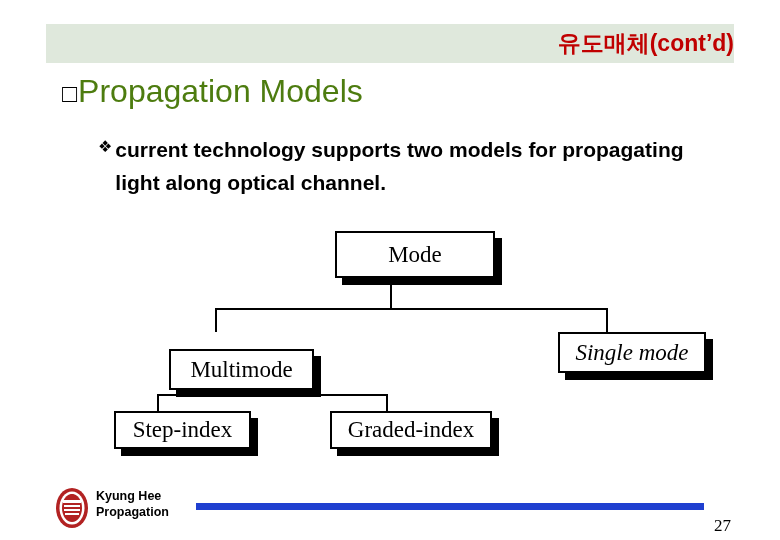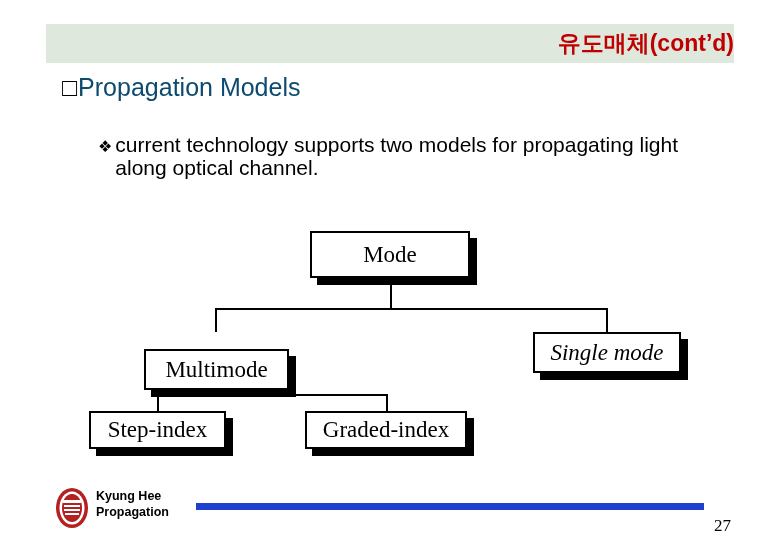--- a/index.html
+++ b/index.html
@@ -43,43 +43,43 @@
     display: flex;
     align-items: baseline;
   }
   #bullet1-marker {
     font-size: 25px;
     color: #000000;
     line-height: 1;
     margin-right: 1px;
   }
   #bullet1-text {
-    font-size: 25px;
-    color: #0c4a6e;
+    font-size: 32px;
+    color: #4d7c0f;
   }
 
   
   #bullet2 {
     position: absolute;
     left: 98px;
     top: 133px;
     width: 640px;
     display: flex;
     align-items: flex-start;
   }
   #bullet2-marker {
     color: #000000;
     font-size: 16px;
     line-height: 28px;
     margin-right: 3px;
   }
   #bullet2-text {
     font-size: 21px;
-    font-weight: normal;
-    line-height: 23px;
+    font-weight: bold;
+    line-height: 33px;
     color: #000000;
     max-width: 605px;
   }
 
   
   #diagram {
     position: absolute;
     left: 60px;
     top: 215px;
     width: 680px;
@@ -90,20 +90,21 @@
     box-sizing: border-box;
     background: #ffffff;
     border: 2px solid #000000;
     display: flex;
     align-items: center;
     justify-content: center;
     font-family: "Liberation Serif", serif;
     font-size: 23px;
     color: #000000;
     box-shadow: 7px 7px 0 0 #000000;
+    margin-left: 25px;
   }
   .connector {
     position: absolute;
     background: #000000;
   }
   .h-line { height: 2px; }
   .v-line { width: 2px; }
 
   
   #footer-logo {

